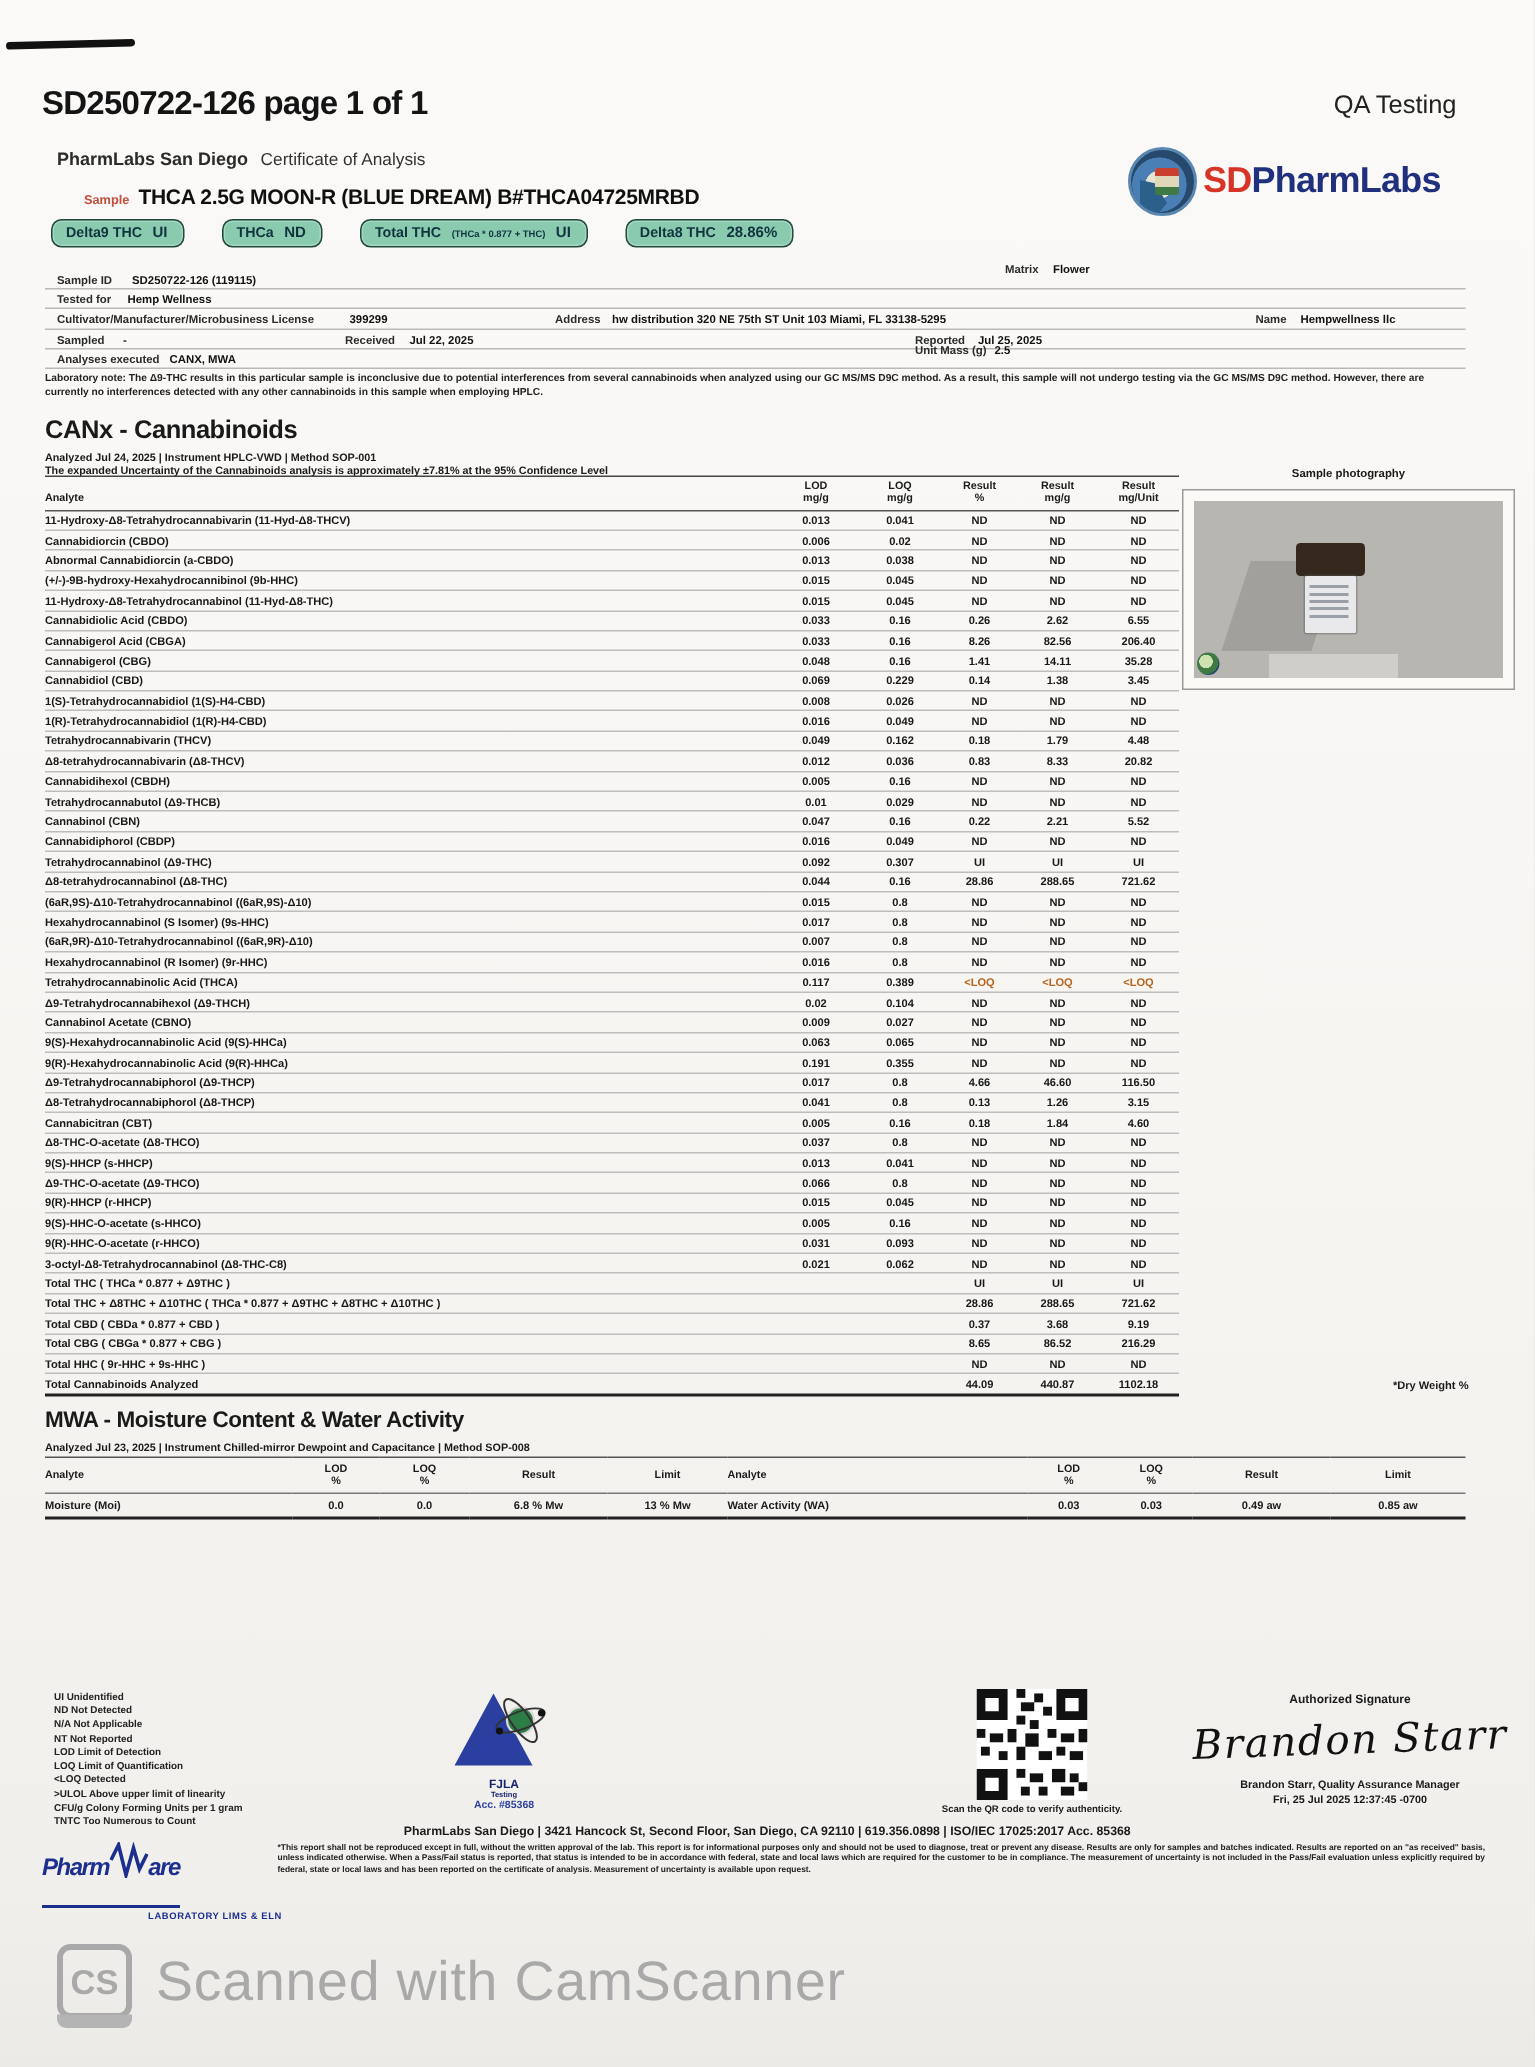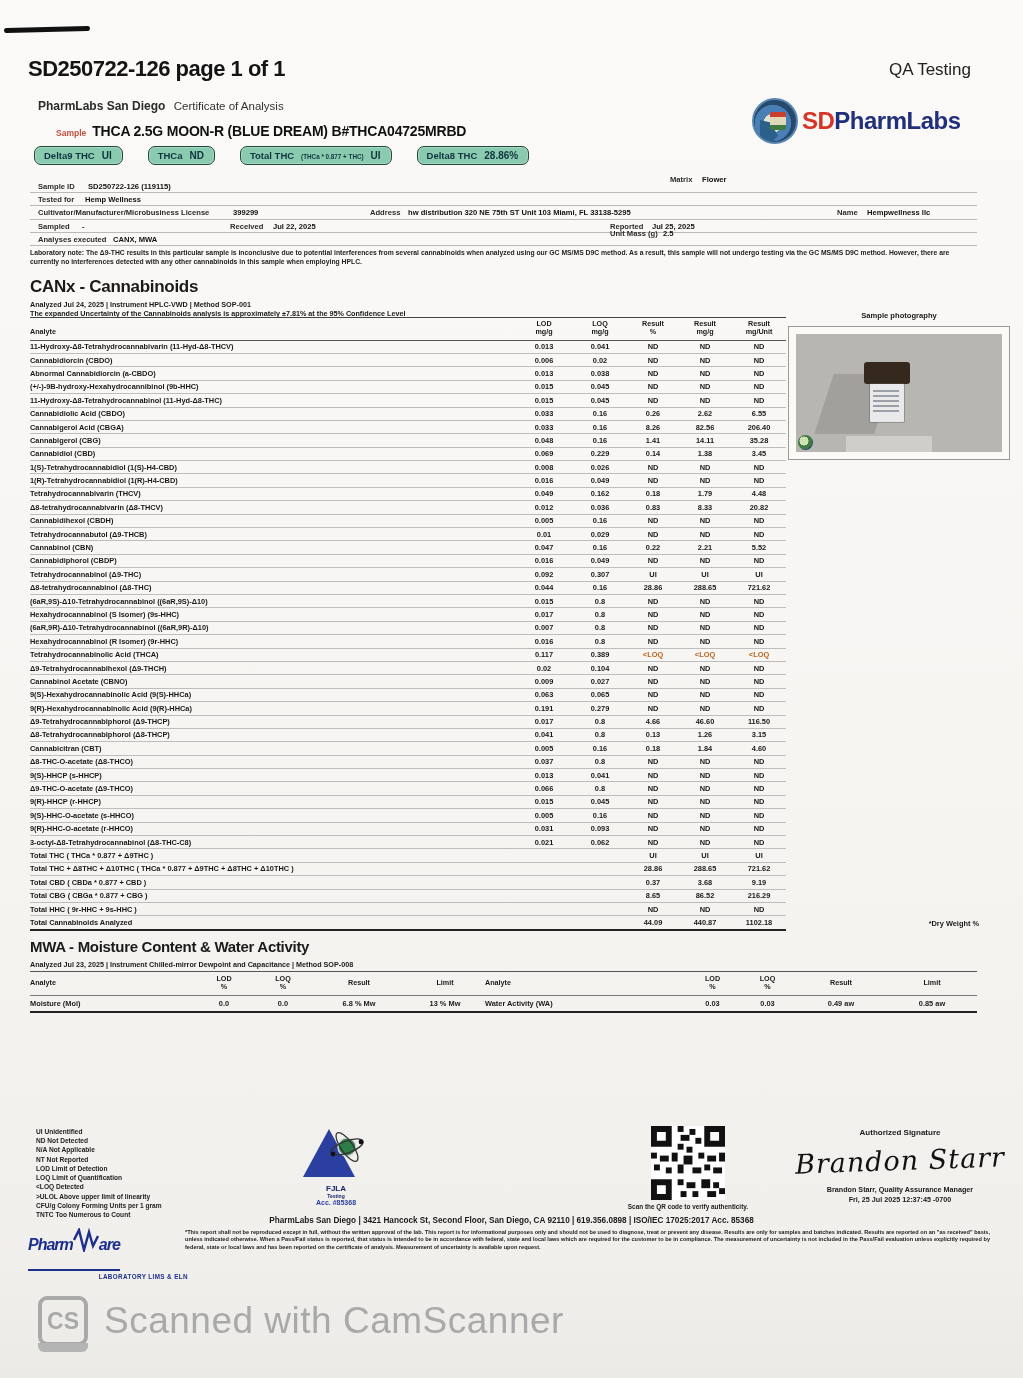--- a/index.html
+++ b/index.html
@@ -449,21 +449,21 @@
           <td class="analyte-cell">9(S)-Hexahydrocannabinolic Acid (9(S)-HHCa)</td>
           <td>0.063</td>
           <td>0.065</td>
           <td>ND</td>
           <td>ND</td>
           <td>ND</td>
         </tr>
         <tr>
           <td class="analyte-cell">9(R)-Hexahydrocannabinolic Acid (9(R)-HHCa)</td>
           <td>0.191</td>
-          <td>0.279</td>
+          <td>0.355</td>
           <td>ND</td>
           <td>ND</td>
           <td>ND</td>
         </tr>
         <tr>
           <td class="analyte-cell">Δ9-Tetrahydrocannabiphorol (Δ9-THCP)</td>
           <td>0.017</td>
           <td>0.8</td>
           <td>4.66</td>
           <td>46.60</td>

